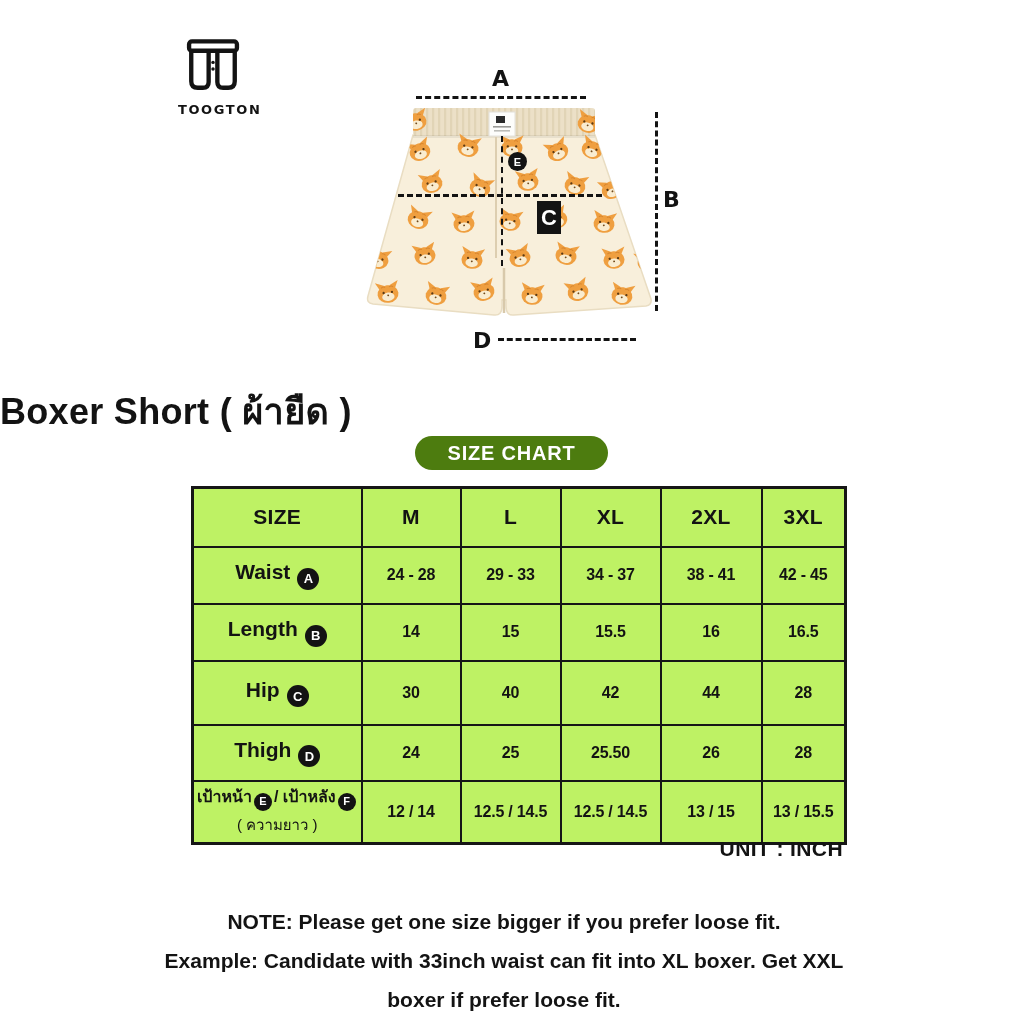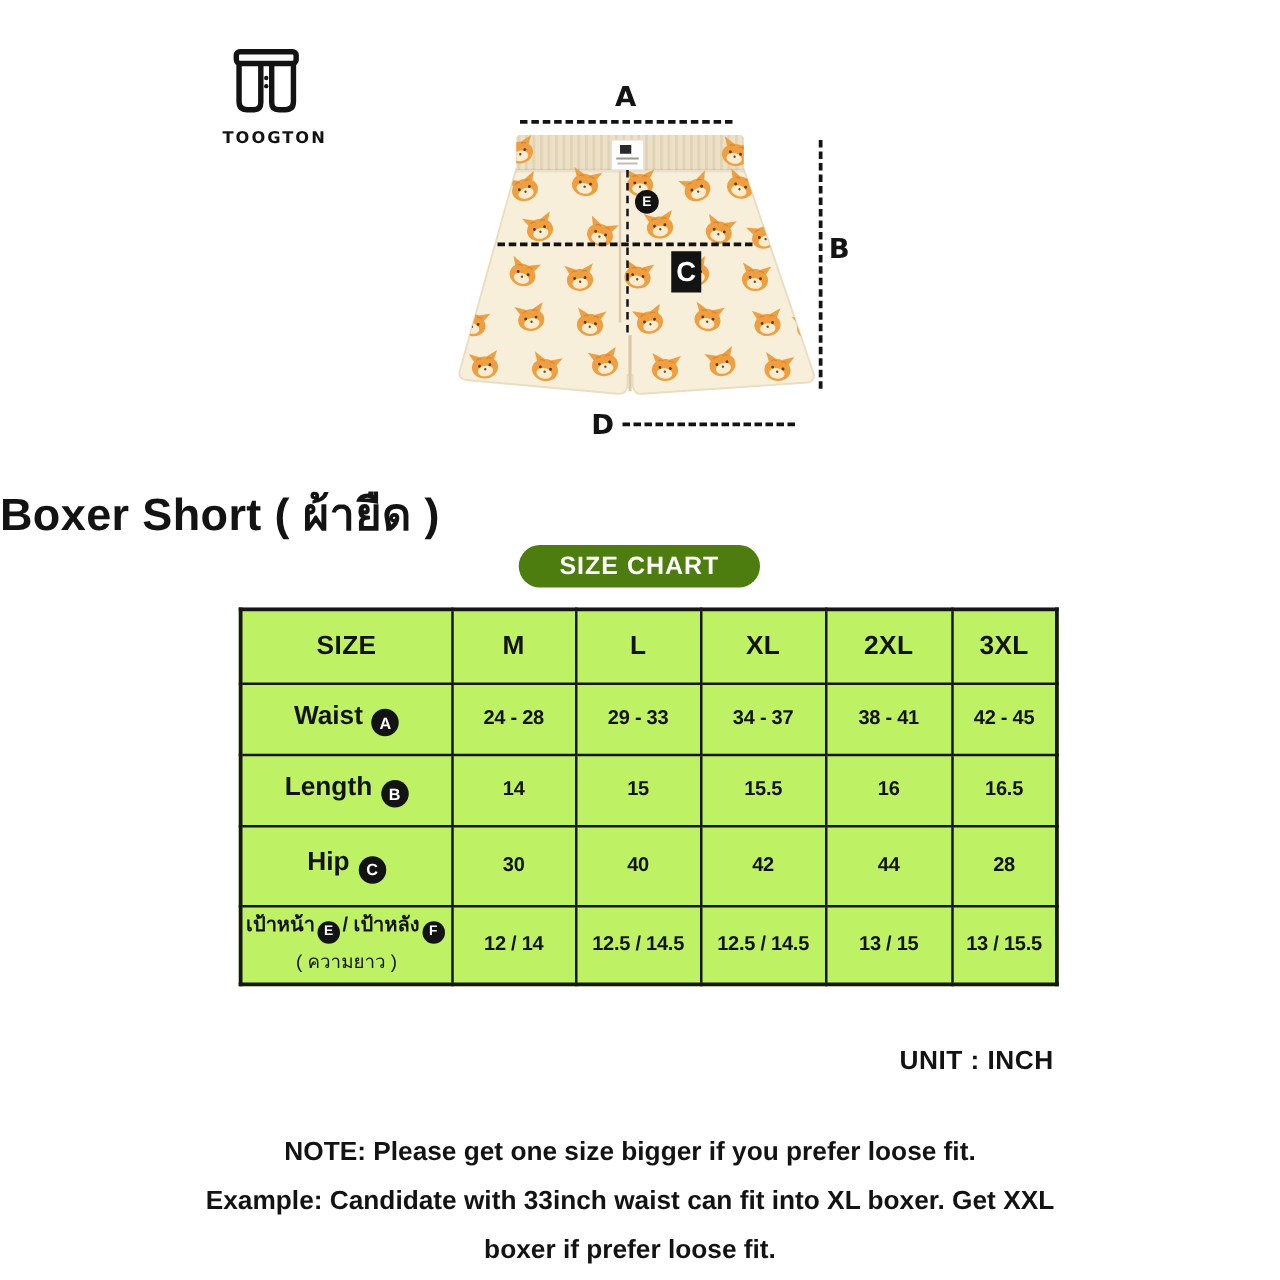--- a/index.html
+++ b/index.html
@@ -206,20 +206,30 @@
   <tr style="height:64px">
     <td class="lbl">
       <span>Hip</span><span class="badge">C</span>
     </td>
     <td class="val">30</td>
     <td class="val">40</td>
     <td class="val">42</td>
     <td class="val">44</td>
     <td class="val">28</td>
   </tr>
+  <tr style="height:56px">
+    <td class="lbl">
+      <span>Thigh</span><span class="badge">D</span>
+    </td>
+    <td class="val">24</td>
+    <td class="val">25</td>
+    <td class="val">25.50</td>
+    <td class="val">26</td>
+    <td class="val">28</td>
+  </tr>
   <tr style="height:63px">
     <td>
       <div class="ef-label">
         <span>เป้าหน้า</span><span class="badge sm">E</span><span>/ เป้าหลัง</span><span class="badge sm">F</span>
       </div>
       <div class="ef-sub">( ความยาว )</div>
     </td>
     <td class="val">12 / 14</td>
     <td class="val">12.5 / 14.5</td>
     <td class="val">12.5 / 14.5</td>

